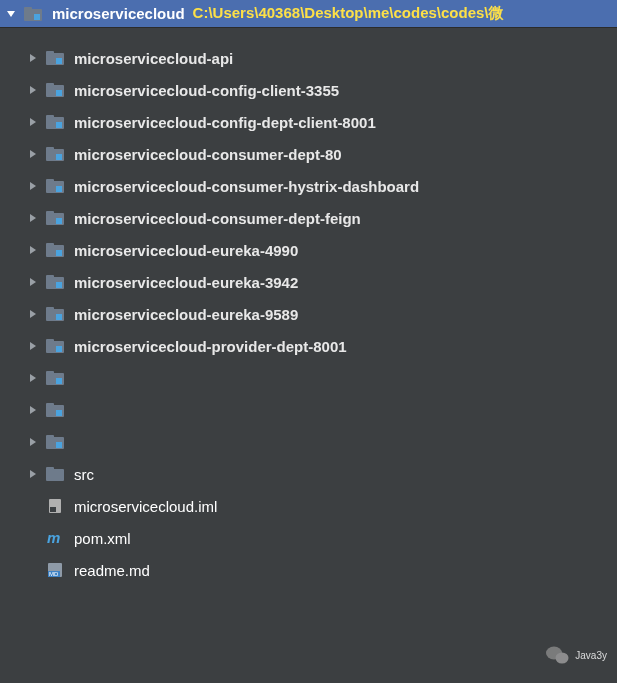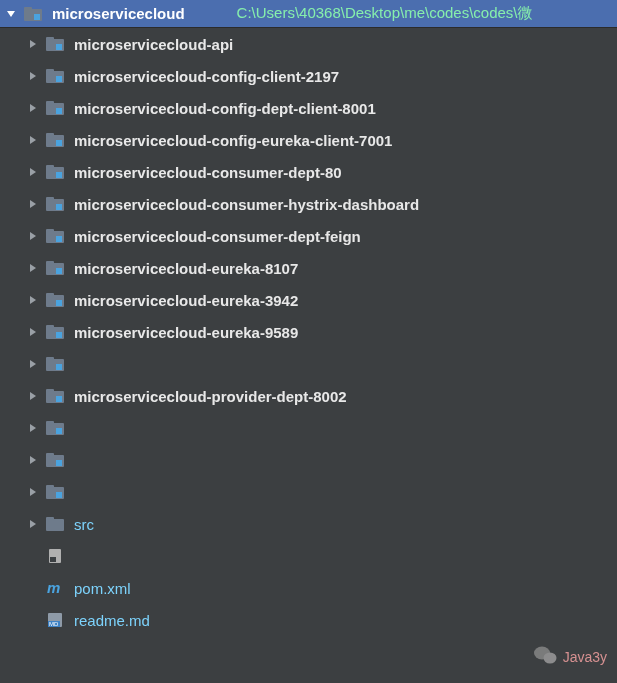--- a/index.html
+++ b/index.html
@@ -18,23 +18,23 @@
     align-items: center;
     height: 28px;
     background: #4b6eaf;
     color: #ffffff;
     padding-left: 4px;
     border-bottom: 1px solid #2b2b2b;
     white-space: nowrap;
     overflow: hidden;
   }
   .root-row .name { font-weight: bold; margin-right: 8px; }
-  .root-row .path { color: #86efac; font-weight: normal; margin-left: 44px; }
+  .root-row .path { color: #fde047; font-weight: bold; }
   .tree {
-    padding-top: 0;
+    padding-top: 14px;
   }
   .row {
     display: flex;
     align-items: center;
     height: 32px;
     padding-left: 26px;
     white-space: nowrap;
   }
   .arrow {
     width: 14px;
@@ -48,30 +48,30 @@
   .arrow-spacer { width: 20px; flex-shrink: 0; }
   .icon {
     width: 18px;
     height: 18px;
     margin-right: 10px;
     flex-shrink: 0;
     display: flex;
     align-items: center;
     justify-content: center;
   }
-  .label { color: #7dd3fc; }
+  .label { color: #ffffff; }
   .label-bold { font-weight: bold; color: #e8e8e8; }
   .watermark {
     position: absolute;
     right: 10px;
     bottom: 18px;
     display: flex;
-    align-items: flex-end;
-    color: #fca5a5;
-    font-size: 14px;
+    align-items: center;
+    color: #ffffff;
+    font-size: 10px;
     opacity: 0.8;
   }
   .watermark .chat-icon {
     width: 24px; height: 20px; margin-right: 6px;
   }
 </style>
 </head>
 <body>
 
 <div class="root-row">
@@ -113,21 +113,21 @@
           <path d="M2 1 L8 5 L2 9 Z" fill="#9aa0a6"></path>
         </svg>
       </span>
       <span class="icon">
         <svg width="18" height="14" viewBox="0 0 18 14">
           <rect x="0" y="2" width="18" height="12" rx="1" fill="#6e7b8b"></rect>
           <rect x="0" y="0" width="8" height="4" rx="1" fill="#6e7b8b"></rect>
           <rect x="10" y="7" width="6" height="6" fill="#4aa3df"></rect>
         </svg>
       </span>
-      <span class="label label-bold">microservicecloud-config-client-2197</span>
+      <span class="label label-bold">microservicecloud-config-client-3355</span>
     </div>
     <div class="row">
       <span class="arrow">
         <svg width="10" height="10" viewBox="0 0 10 10">
           <path d="M2 1 L8 5 L2 9 Z" fill="#9aa0a6"></path>
         </svg>
       </span>
       <span class="icon">
         <svg width="18" height="14" viewBox="0 0 18 14">
           <rect x="0" y="2" width="18" height="12" rx="1" fill="#6e7b8b"></rect>
@@ -143,35 +143,20 @@
           <path d="M2 1 L8 5 L2 9 Z" fill="#9aa0a6"></path>
         </svg>
       </span>
       <span class="icon">
         <svg width="18" height="14" viewBox="0 0 18 14">
           <rect x="0" y="2" width="18" height="12" rx="1" fill="#6e7b8b"></rect>
           <rect x="0" y="0" width="8" height="4" rx="1" fill="#6e7b8b"></rect>
           <rect x="10" y="7" width="6" height="6" fill="#4aa3df"></rect>
         </svg>
       </span>
-      <span class="label label-bold">microservicecloud-config-eureka-client-7001</span>
-    </div>
-    <div class="row">
-      <span class="arrow">
-        <svg width="10" height="10" viewBox="0 0 10 10">
-          <path d="M2 1 L8 5 L2 9 Z" fill="#9aa0a6"></path>
-        </svg>
-      </span>
-      <span class="icon">
-        <svg width="18" height="14" viewBox="0 0 18 14">
-          <rect x="0" y="2" width="18" height="12" rx="1" fill="#6e7b8b"></rect>
-          <rect x="0" y="0" width="8" height="4" rx="1" fill="#6e7b8b"></rect>
-          <rect x="10" y="7" width="6" height="6" fill="#4aa3df"></rect>
-        </svg>
-      </span>
       <span class="label label-bold">microservicecloud-consumer-dept-80</span>
     </div>
     <div class="row">
       <span class="arrow">
         <svg width="10" height="10" viewBox="0 0 10 10">
           <path d="M2 1 L8 5 L2 9 Z" fill="#9aa0a6"></path>
         </svg>
       </span>
       <span class="icon">
         <svg width="18" height="14" viewBox="0 0 18 14">
@@ -203,21 +188,21 @@
           <path d="M2 1 L8 5 L2 9 Z" fill="#9aa0a6"></path>
         </svg>
       </span>
       <span class="icon">
         <svg width="18" height="14" viewBox="0 0 18 14">
           <rect x="0" y="2" width="18" height="12" rx="1" fill="#6e7b8b"></rect>
           <rect x="0" y="0" width="8" height="4" rx="1" fill="#6e7b8b"></rect>
           <rect x="10" y="7" width="6" height="6" fill="#4aa3df"></rect>
         </svg>
       </span>
-      <span class="label label-bold">microservicecloud-eureka-8107</span>
+      <span class="label label-bold">microservicecloud-eureka-4990</span>
     </div>
     <div class="row">
       <span class="arrow">
         <svg width="10" height="10" viewBox="0 0 10 10">
           <path d="M2 1 L8 5 L2 9 Z" fill="#9aa0a6"></path>
         </svg>
       </span>
       <span class="icon">
         <svg width="18" height="14" viewBox="0 0 18 14">
           <rect x="0" y="2" width="18" height="12" rx="1" fill="#6e7b8b"></rect>
@@ -248,35 +233,21 @@
           <path d="M2 1 L8 5 L2 9 Z" fill="#9aa0a6"></path>
         </svg>
       </span>
       <span class="icon">
         <svg width="18" height="14" viewBox="0 0 18 14">
           <rect x="0" y="2" width="18" height="12" rx="1" fill="#6e7b8b"></rect>
           <rect x="0" y="0" width="8" height="4" rx="1" fill="#6e7b8b"></rect>
           <rect x="10" y="7" width="6" height="6" fill="#4aa3df"></rect>
         </svg>
       </span>
-    </div>
-    <div class="row">
-      <span class="arrow">
-        <svg width="10" height="10" viewBox="0 0 10 10">
-          <path d="M2 1 L8 5 L2 9 Z" fill="#9aa0a6"></path>
-        </svg>
-      </span>
-      <span class="icon">
-        <svg width="18" height="14" viewBox="0 0 18 14">
-          <rect x="0" y="2" width="18" height="12" rx="1" fill="#6e7b8b"></rect>
-          <rect x="0" y="0" width="8" height="4" rx="1" fill="#6e7b8b"></rect>
-          <rect x="10" y="7" width="6" height="6" fill="#4aa3df"></rect>
-        </svg>
-      </span>
-      <span class="label label-bold">microservicecloud-provider-dept-8002</span>
+      <span class="label label-bold">microservicecloud-provider-dept-8001</span>
     </div>
     <div class="row">
       <span class="arrow">
         <svg width="10" height="10" viewBox="0 0 10 10">
           <path d="M2 1 L8 5 L2 9 Z" fill="#9aa0a6"></path>
         </svg>
       </span>
       <span class="icon">
         <svg width="18" height="14" viewBox="0 0 18 14">
           <rect x="0" y="2" width="18" height="12" rx="1" fill="#6e7b8b"></rect>
@@ -328,20 +299,21 @@
       <span class="label">src</span>
     </div>
     <div class="row">
       <span class="arrow-spacer"></span>
       <span class="icon">
         <svg width="16" height="16" viewBox="0 0 16 16">
           <rect x="2" y="1" width="12" height="14" rx="1" fill="#b0b0b0"></rect>
           <rect x="3" y="9" width="6" height="5" fill="#3b3f42"></rect>
         </svg>
       </span>
+      <span class="label">microservicecloud.iml</span>
     </div>
     <div class="row">
       <span class="arrow-spacer"></span>
       <span class="icon">
         <svg width="16" height="16" viewBox="0 0 16 16">
           <text x="0" y="13" font-family="Arial" font-weight="bold" font-style="italic" font-size="15" fill="#4aa3df">m</text>
         </svg>
       </span>
       <span class="label">pom.xml</span>
     </div>

